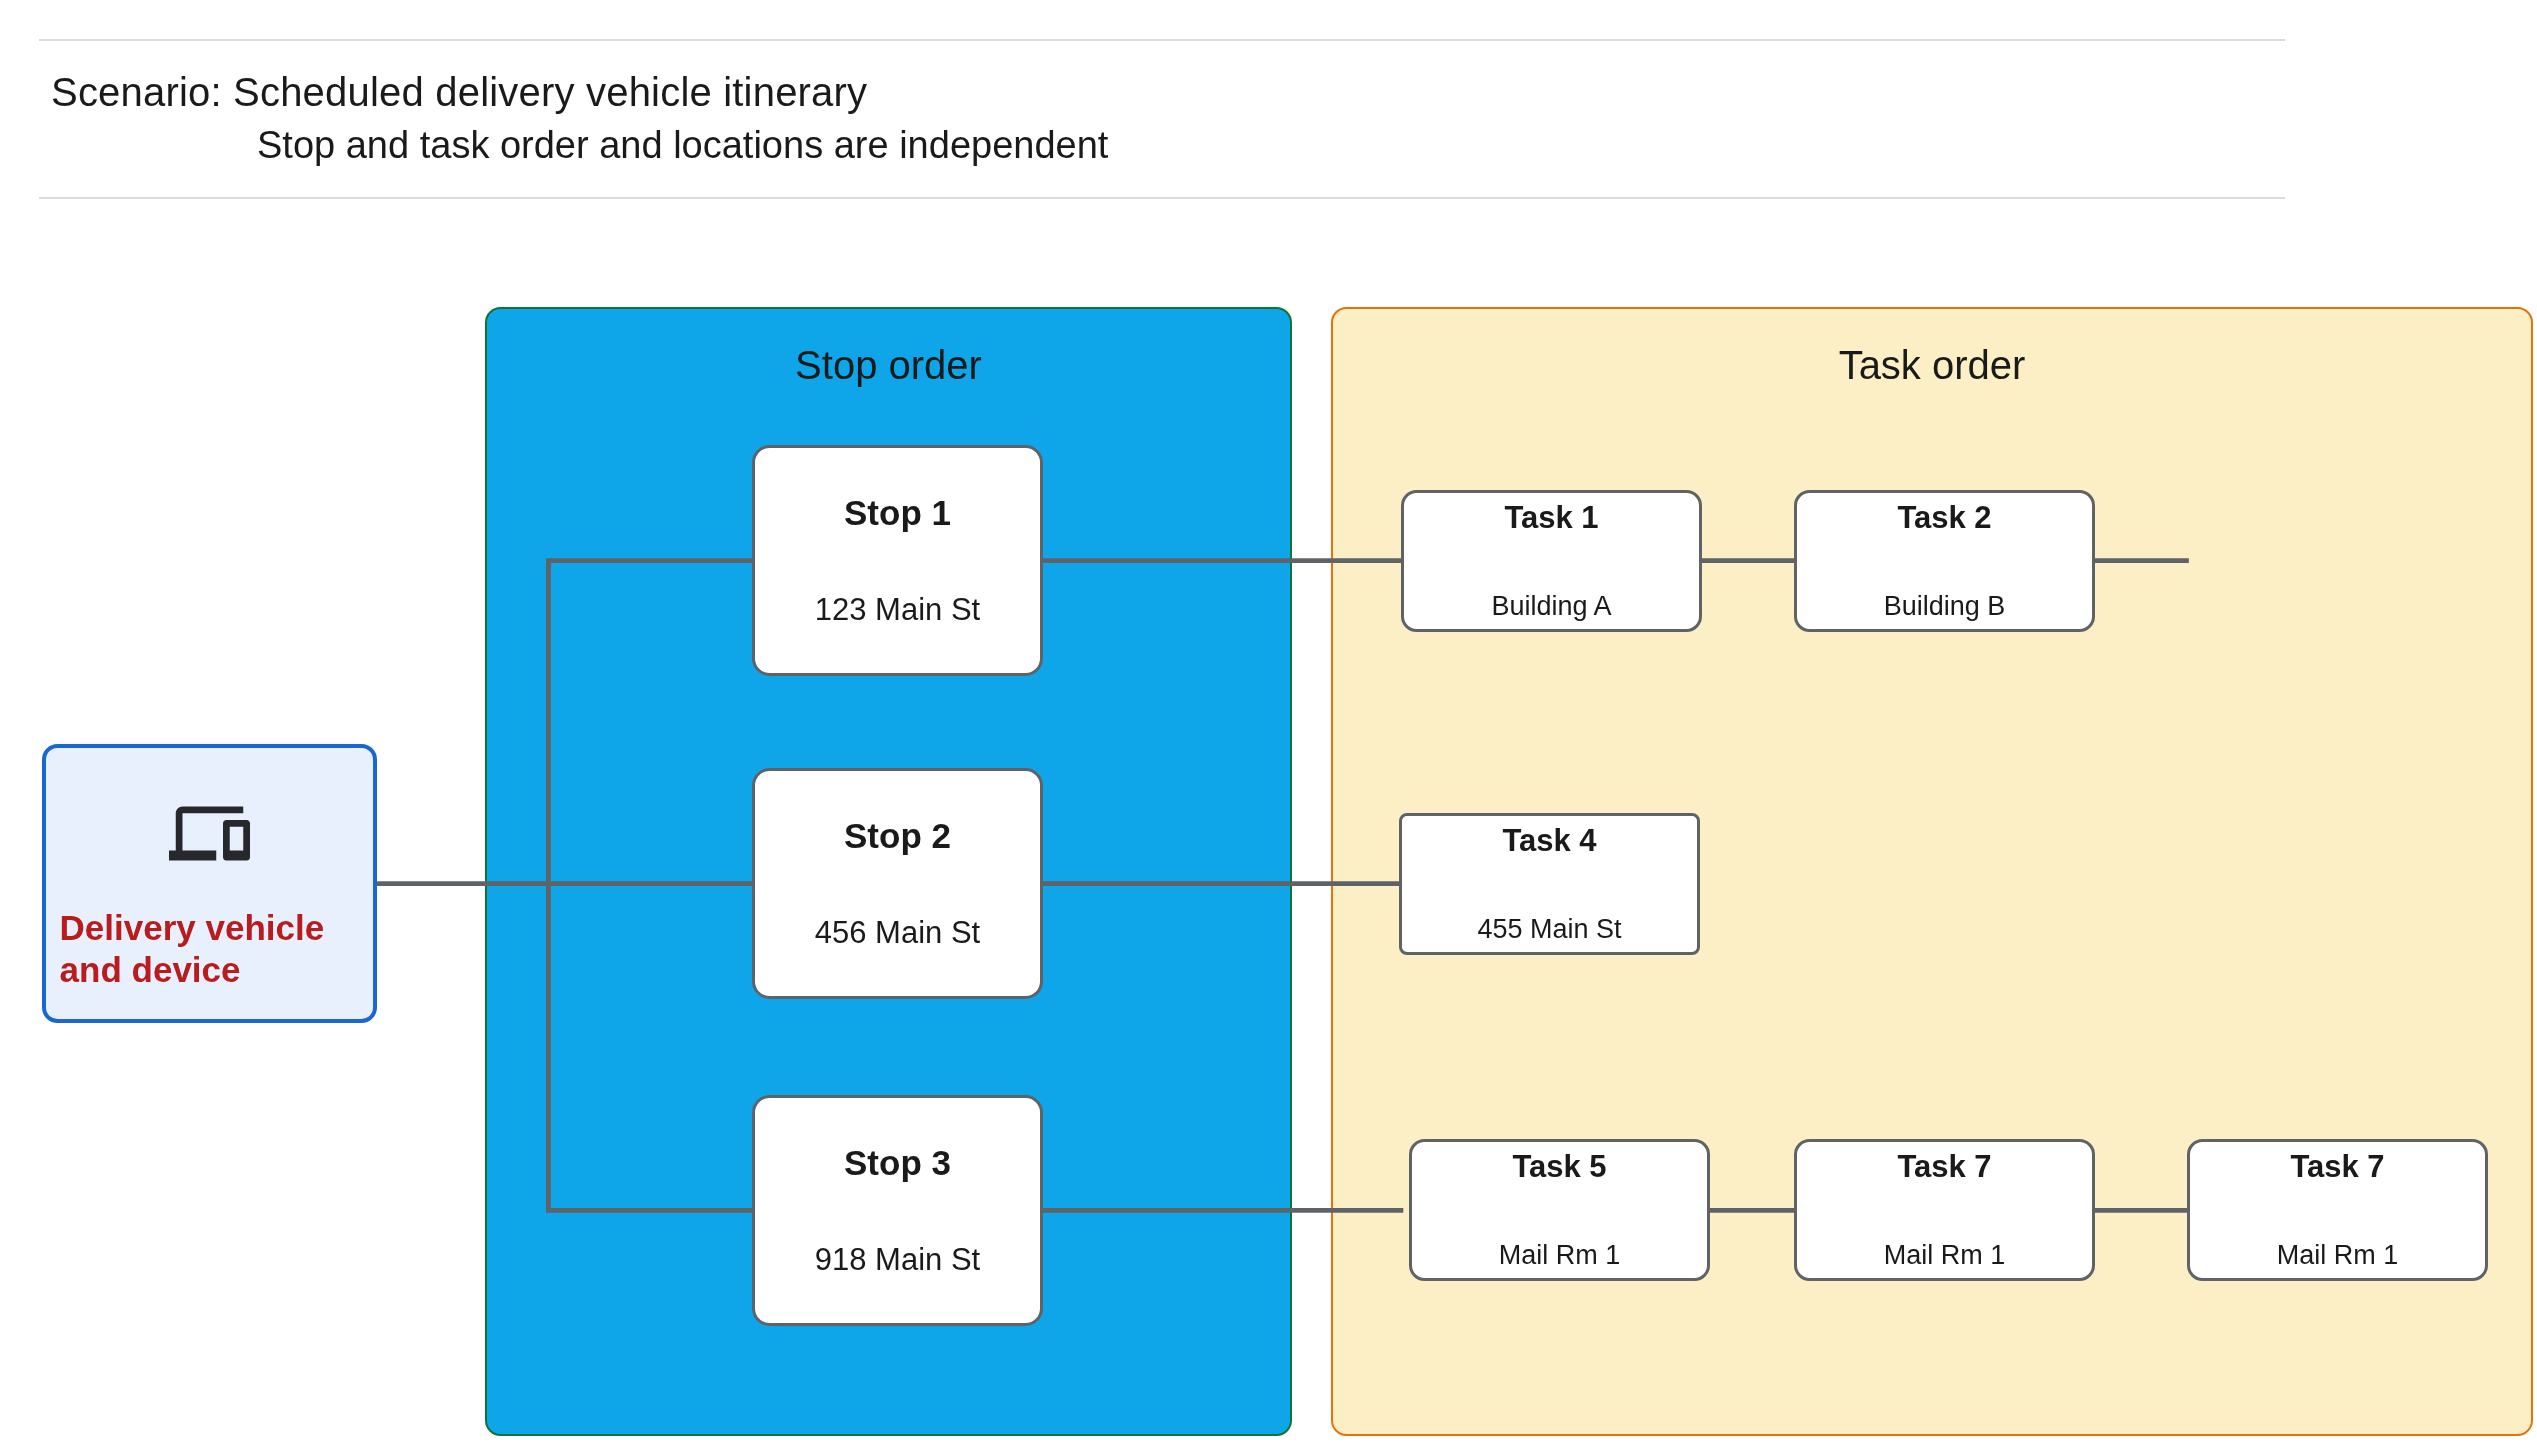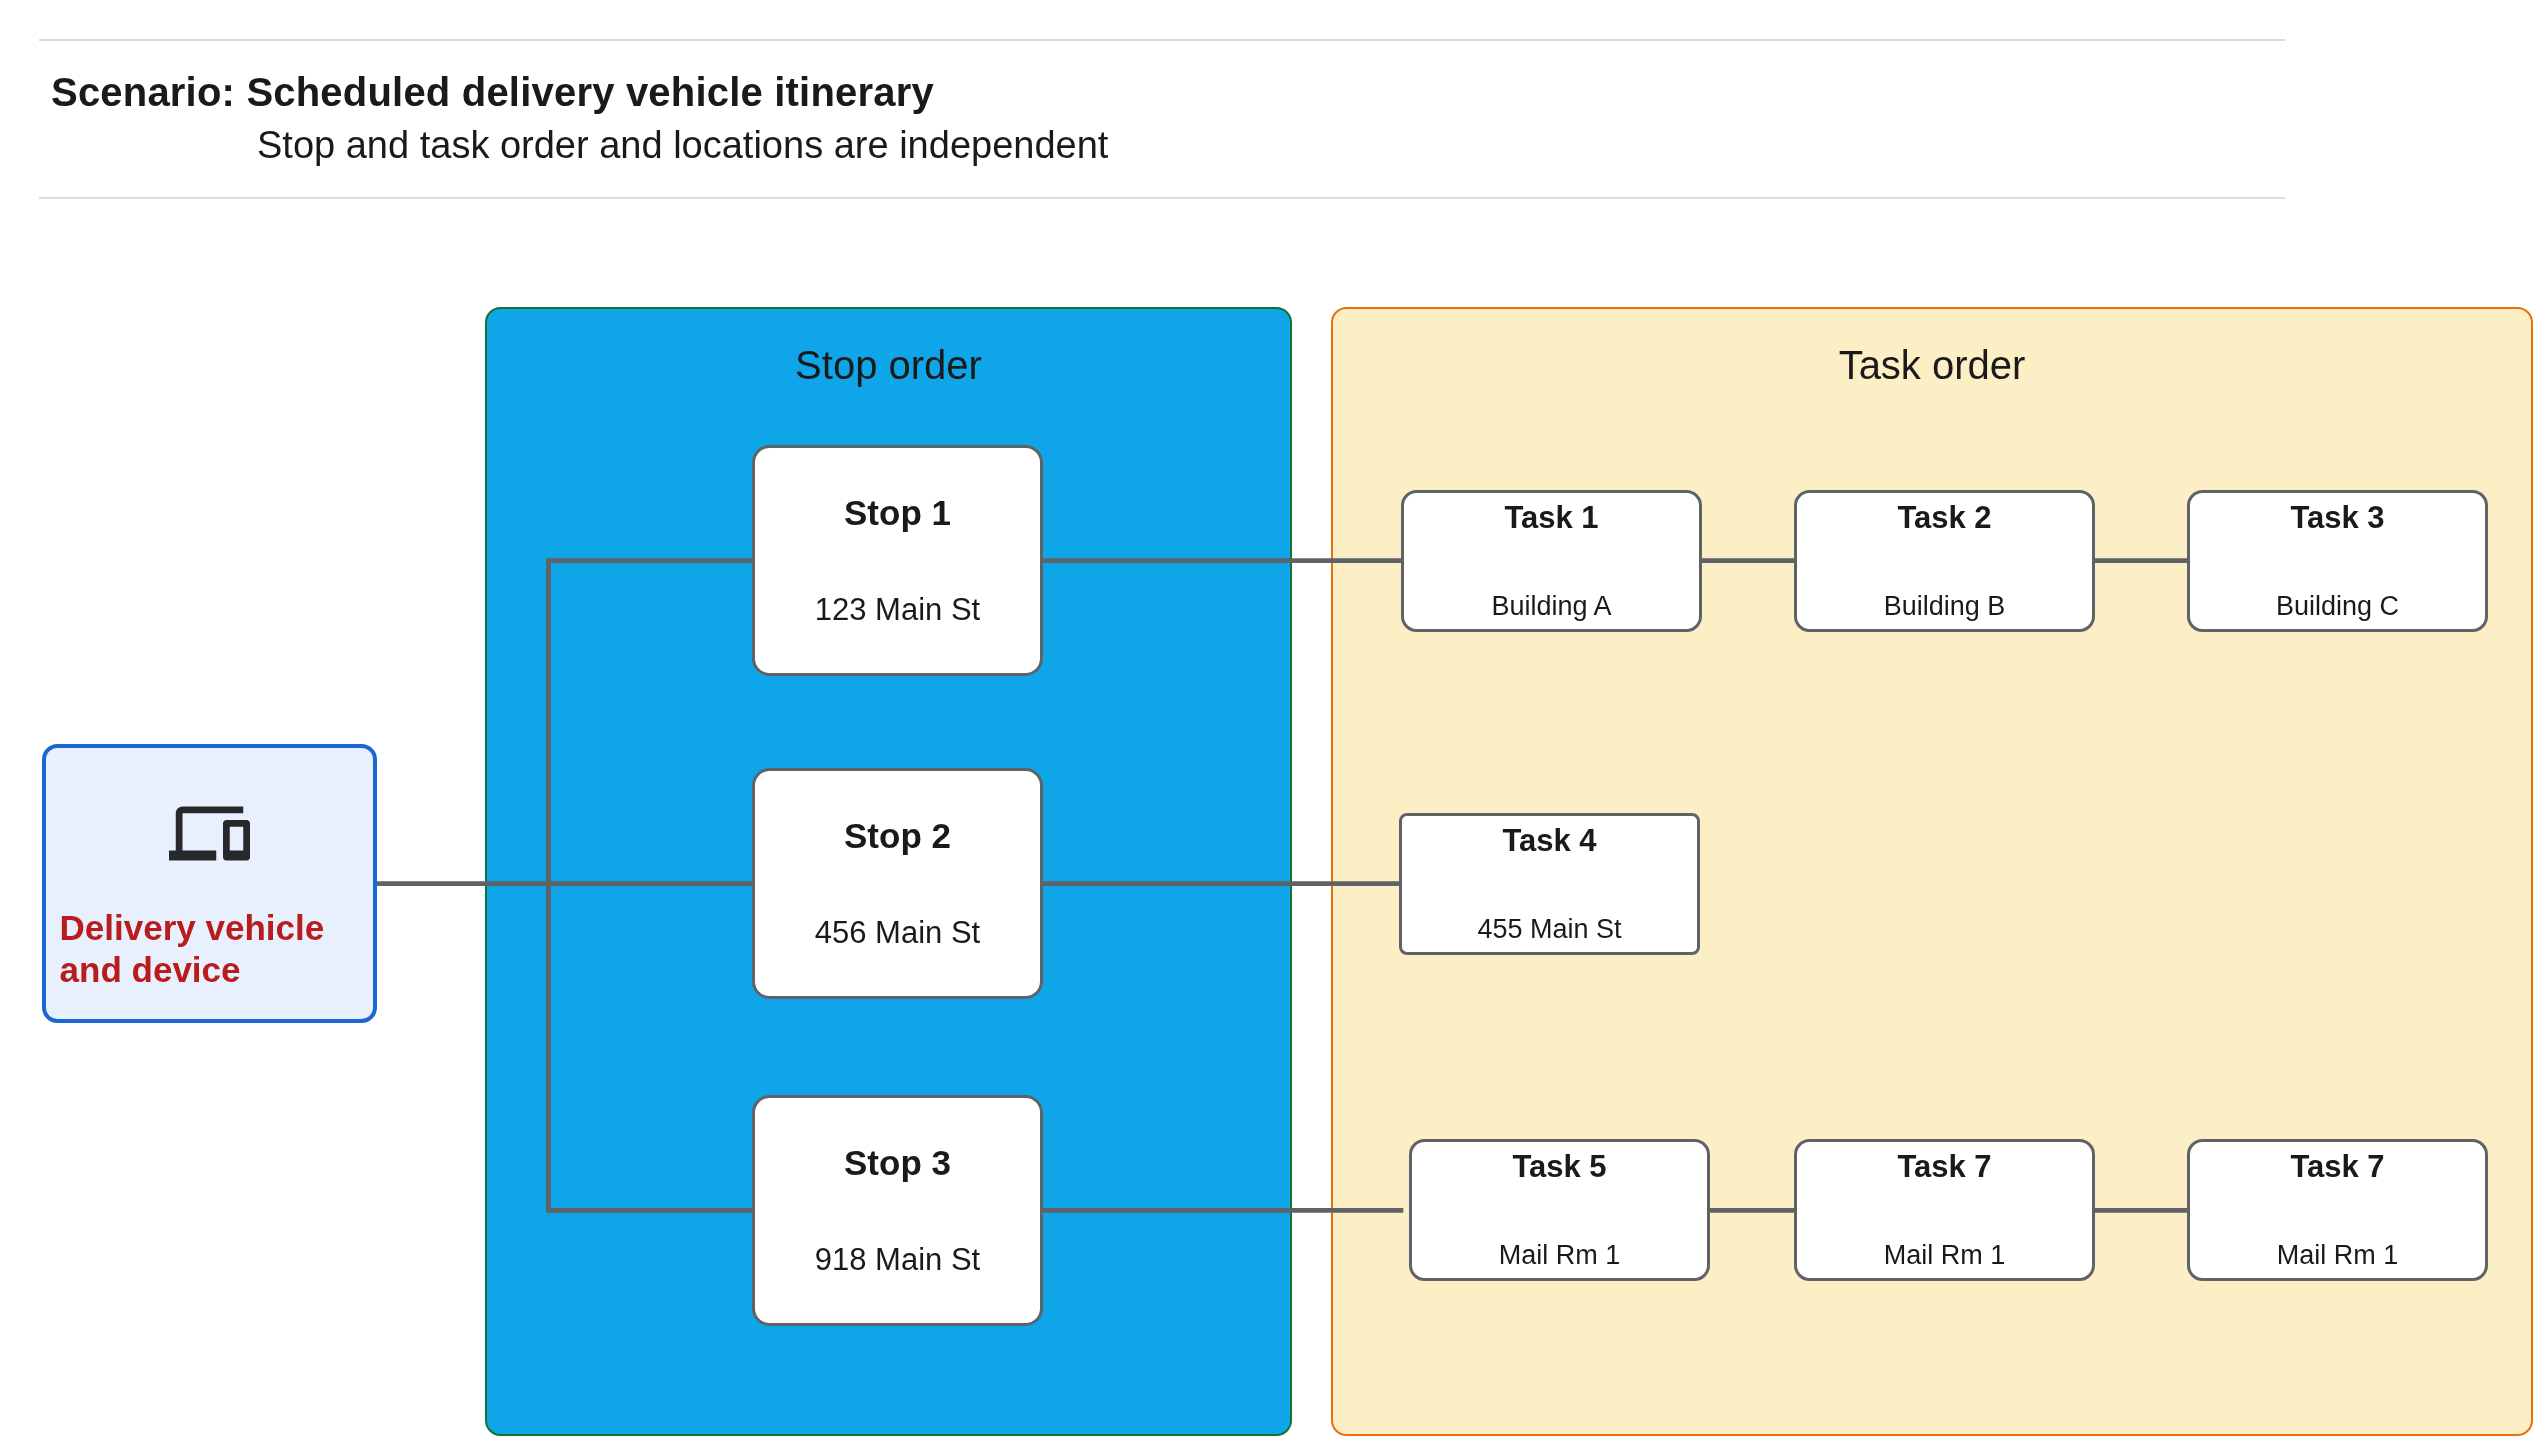--- a/index.html
+++ b/index.html
@@ -3,21 +3,21 @@
 <meta charset="utf-8">
 <style>
   html,body{margin:0;padding:0;background:#ffffff;}
   body{font-family:"Liberation Sans",sans-serif;color:#202124;}
   .canvas{position:relative;width:2538px;height:1452px;background:#ffffff;overflow:hidden;}
 
   
   .rule{position:absolute;left:39px;width:2246px;height:1.9px;background:#DBDBDB;}
   .rule-top{top:39px;}
   .rule-bottom{top:197px;}
-  .title{position:absolute;left:51px;top:70px;font-size:40px;font-weight:700;letter-spacing:0.2px;color:#1a1a1a;white-space:nowrap;text-align:center;}
+  .title{position:absolute;left:51px;top:70px;font-size:40px;font-weight:400;letter-spacing:0.2px;color:#1a1a1a;white-space:nowrap;text-align:center;}
   .subtitle{position:absolute;left:257px;top:124px;font-size:38px;font-weight:400;color:#1a1a1a;white-space:nowrap;}
 
   
   .panel{position:absolute;top:307px;height:1129px;border-radius:15.5px;box-sizing:border-box;}
   .panel-stop{left:485px;width:807px;background:#0ea5e9;border:2.9px solid #137333;}
   .panel-task{left:1331px;width:1202px;background:#FCEFC5;border:2.9px solid #E8710A;}
   .panel-title{margin-top:34px;text-align:center;font-size:40px;font-weight:400;color:#1a1a1a;}
 
   
   .connectors{position:absolute;left:0;top:0;}
@@ -101,24 +101,20 @@
   </div>
 
   <div class="node task-node" id="task1">
     <div class="t">Task 1</div>
     <div class="s">Building A</div>
   </div>
   <div class="node task-node" id="task2">
     <div class="t">Task 2</div>
     <div class="s">Building B</div>
   </div>
-  <div class="node task-node" id="task3">
-    <div class="t">Task 3</div>
-    <div class="s">Building C</div>
-  </div>
   <div class="node task-node" id="task4">
     <div class="t">Task 4</div>
     <div class="s">455 Main St</div>
   </div>
   <div class="node task-node" id="task5">
     <div class="t">Task 5</div>
     <div class="s">Mail Rm 1</div>
   </div>
   <div class="node task-node" id="task6">
     <div class="t">Task 7</div>

